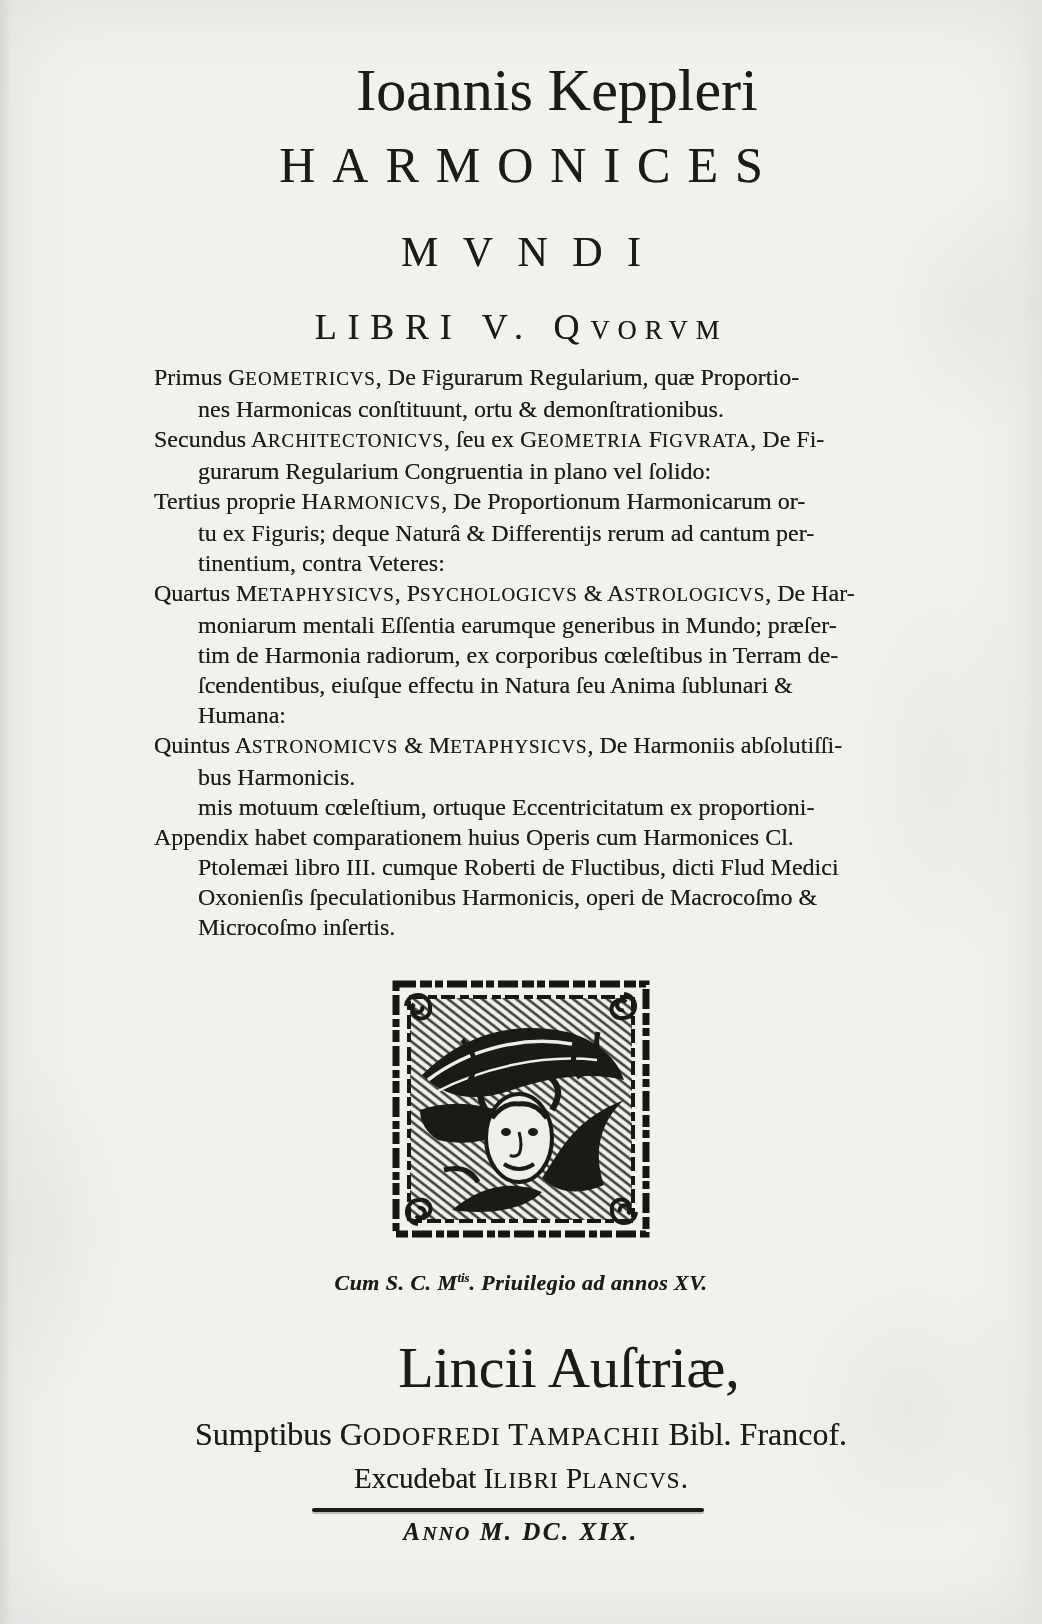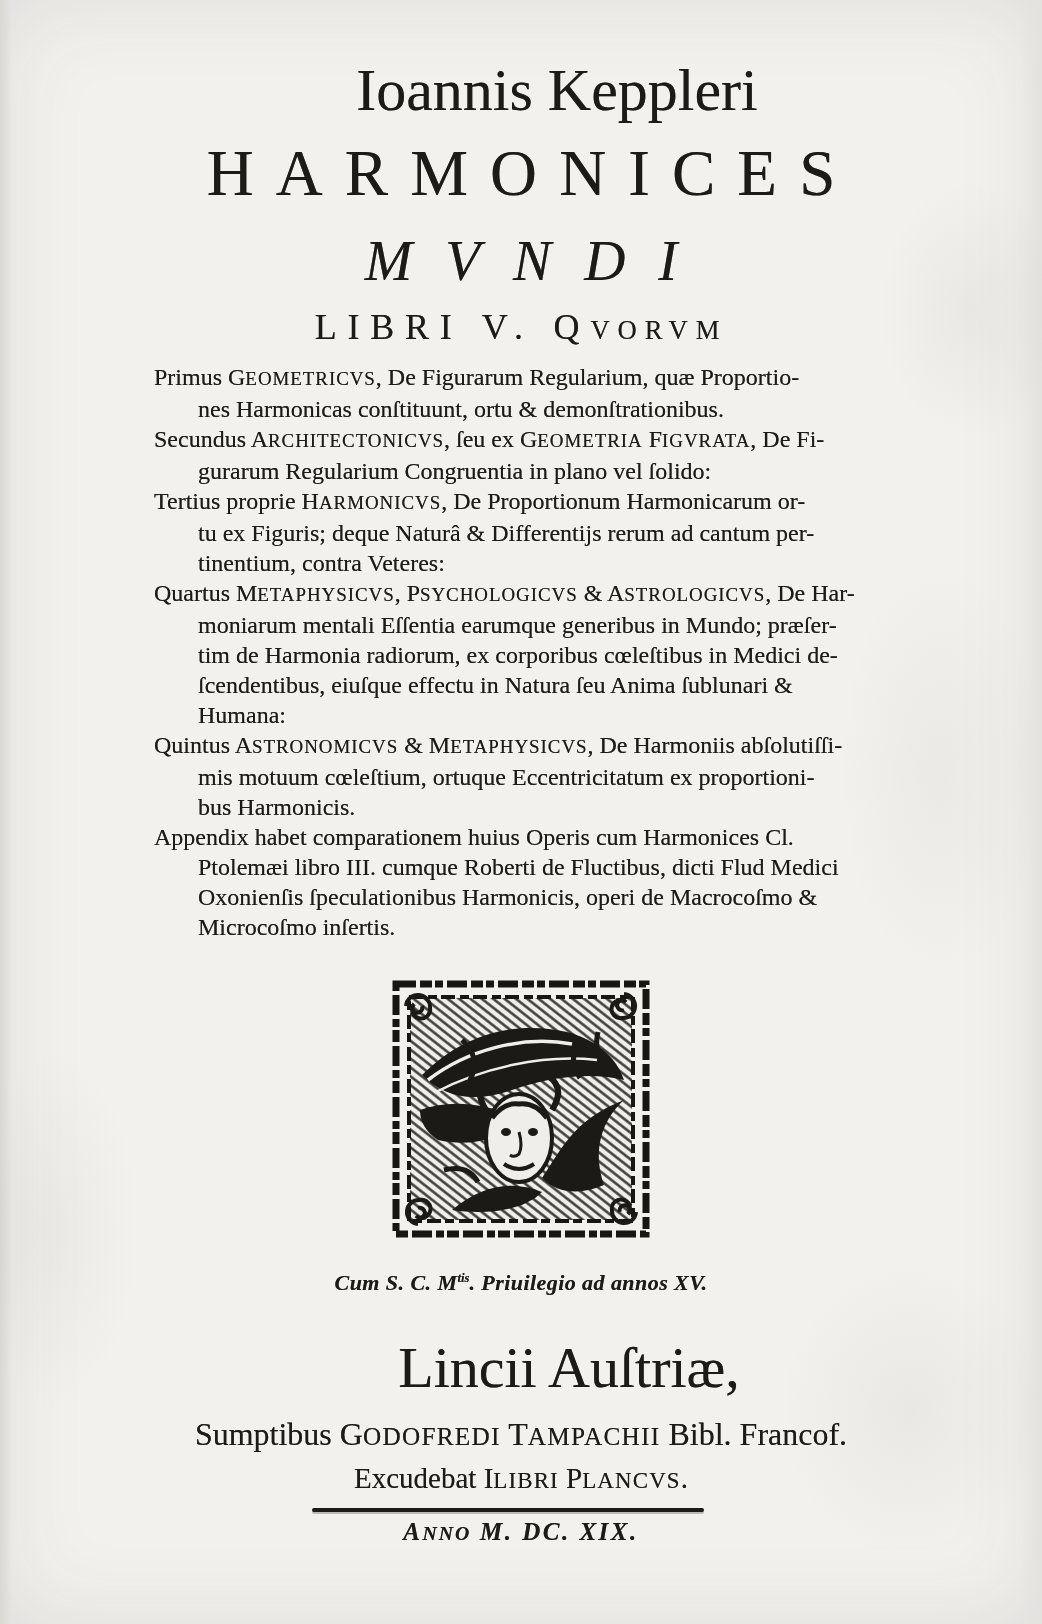--- a/index.html
+++ b/index.html
@@ -25,22 +25,22 @@
   .blob.b2{left:840px;top:560px;width:200px;height:420px;
     background:radial-gradient(closest-side,rgba(90,88,80,.05),transparent);}
   .blob.b3{left:-40px;top:1050px;width:180px;height:360px;
     background:radial-gradient(closest-side,rgba(90,88,80,.05),transparent);}
   .blob.b4{left:780px;top:1260px;width:260px;height:300px;
     background:radial-gradient(closest-side,rgba(90,88,80,.06),transparent);}
 
   .abs{position:absolute;left:0;width:100%;text-align:center;}
 
   .author{top:56px;font-size:60px;padding-left:36px;}
-  .title-main{top:136px;font-size:65px;letter-spacing:.34em;text-indent:.34em;white-space:nowrap;}
-  .title-sub{top:228px;font-size:57px;letter-spacing:.58em;text-indent:.58em;white-space:nowrap;font-style:italic;}
+  .title-main{top:136px;font-size:50px;letter-spacing:.34em;text-indent:.34em;white-space:nowrap;}
+  .title-sub{top:228px;font-size:42px;letter-spacing:.58em;text-indent:.58em;white-space:nowrap;}
   .libri{top:306px;font-size:36px;letter-spacing:.30em;white-space:nowrap;}
   .libri .seg-caps{font-size:74%;letter-spacing:.30em;}
 
   .books{position:absolute;left:112px;top:362px;width:836px;
     font-size:24px;line-height:30px;text-align:left;margin-left:42px;}
   .line{white-space:nowrap;}
   .line.indent{padding-left:44px;}
   .seg-caps{font-size:79%;letter-spacing:.05em;text-align:right;}
   .seg-sup{font-size:58%;vertical-align:super;letter-spacing:0;}
 
@@ -82,28 +82,28 @@
         <div class="line indent"><span>gurarum Regularium Congruentia in plano vel ſolido:</span></div>
       </div>
       <div>
         <div class="line"><span>Tertius proprie H</span><span class="seg-caps">ARMONICVS</span><span>, De Proportionum Harmonicarum or-</span></div>
         <div class="line indent"><span>tu ex Figuris; deque Naturâ &amp; Differentijs rerum ad cantum per-</span></div>
         <div class="line indent"><span>tinentium, contra Veteres:</span></div>
       </div>
       <div>
         <div class="line"><span>Quartus M</span><span class="seg-caps">ETAPHYSICVS</span><span>, P</span><span class="seg-caps">SYCHOLOGICVS</span><span> &amp; A</span><span class="seg-caps">STROLOGICVS</span><span>, De Har-</span></div>
         <div class="line indent"><span>moniarum mentali Eſſentia earumque generibus in Mundo; præſer-</span></div>
-        <div class="line indent"><span>tim de Harmonia radiorum, ex corporibus cœleſtibus in Medici de-</span></div>
+        <div class="line indent"><span>tim de Harmonia radiorum, ex corporibus cœleſtibus in Terram de-</span></div>
         <div class="line indent"><span>ſcendentibus, eiuſque effectu in Natura ſeu Anima ſublunari &amp;</span></div>
         <div class="line indent"><span>Humana:</span></div>
       </div>
       <div>
         <div class="line"><span>Quintus A</span><span class="seg-caps">STRONOMICVS</span><span> &amp; M</span><span class="seg-caps">ETAPHYSICVS</span><span>, De Harmoniis abſolutiſſi-</span></div>
+        <div class="line indent"><span>bus Harmonicis.</span></div>
         <div class="line indent"><span>mis motuum cœleſtium, ortuque Eccentricitatum ex proportioni-</span></div>
-        <div class="line indent"><span>bus Harmonicis.</span></div>
       </div>
       <div>
         <div class="line"><span>Appendix habet comparationem huius Operis cum Harmonices Cl.</span></div>
         <div class="line indent"><span>Ptolemæi libro III. cumque Roberti de Fluctibus, dicti Flud Medici</span></div>
         <div class="line indent"><span>Oxonienſis ſpeculationibus Harmonicis, operi de Macrocoſmo &amp;</span></div>
         <div class="line indent"><span>Microcoſmo inſertis.</span></div>
       </div>
     </div>
 
   <div class="ornament">

